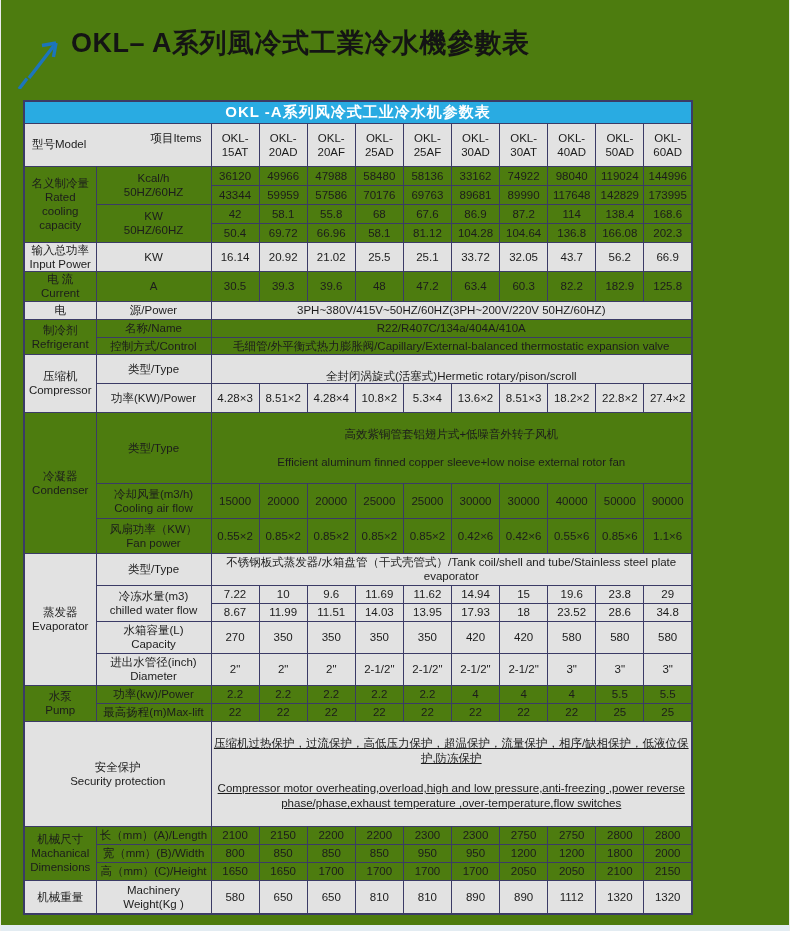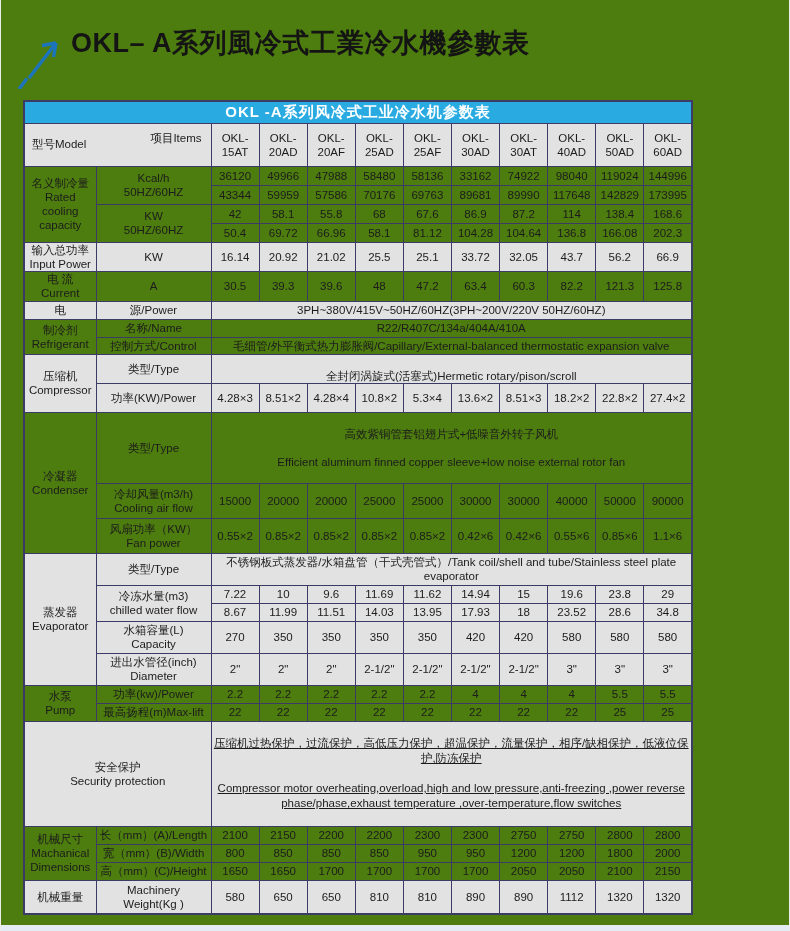--- a/index.html
+++ b/index.html
@@ -182,21 +182,21 @@
 Current</td>
         <td class="ilabel">A</td>
       <td>30.5</td>
           <td>39.3</td>
           <td>39.6</td>
           <td>48</td>
           <td>47.2</td>
           <td>63.4</td>
           <td>60.3</td>
           <td>82.2</td>
-          <td>121.3</td>
+          <td>182.9</td>
           <td>125.8</td>
         </tr>
 
       <tr class="gray r18">
         <td class="glabel cell-right">电</td>
         <td class="ilabel cell-left">源/Power</td>
         <td colspan="10">3PH~380V/415V~50HZ/60HZ(3PH~200V/220V  50HZ/60HZ)</td>
       </tr>
 
       <tr class="r18">

